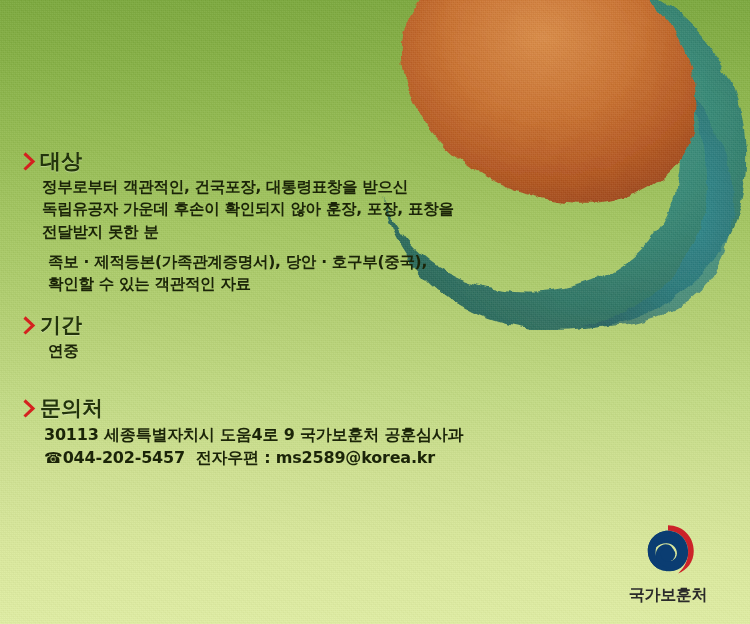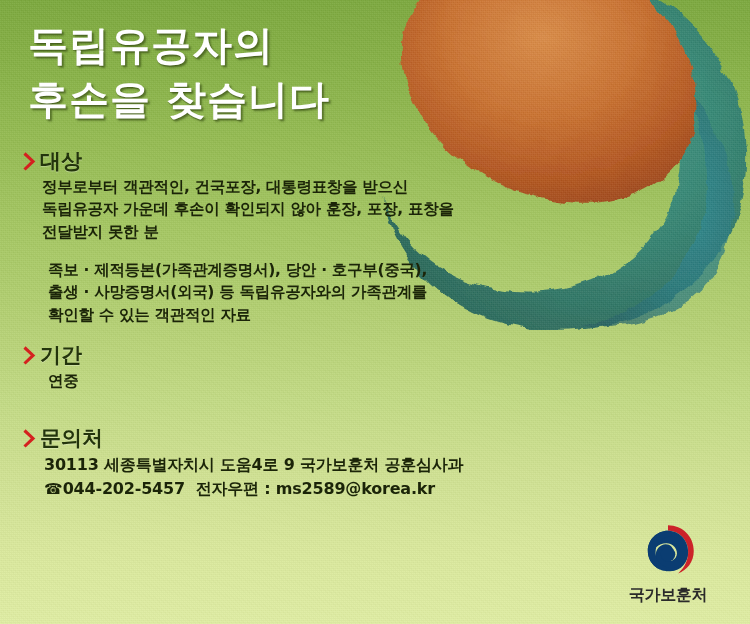--- a/index.html
+++ b/index.html
@@ -134,21 +134,21 @@
     font-size: 16px;
     letter-spacing: -0.2px;
   }
   .contact .section-body { padding-left: 22px; }
   .phone-glyph {
     font-size: 15px;
     letter-spacing: 0;
   }
 
   
-  .section-target { margin-bottom: 16px; }
+  .section-target { margin-bottom: 8px; }
   .section-docs   { margin-bottom: 18px; }
   .section-period { margin-bottom: 35px; }
 
   .section-period .section-body { padding-left: 26px; }
 
   
   .logo-block {
     position: absolute;
     right: 28px;
     bottom: 18px;
@@ -222,24 +222,20 @@
 
       <g filter="url(#rough)">
         <path d="M196 -40 C290 -40 360 14 366 96 C372 176 304 214 222 200
                  C138 186 76 124 72 56 C68 -4 124 -40 196 -40 Z" fill="url(#gOrange)"></path>
       </g>
 
       <rect x="0" y="0" width="420" height="330" fill="#000" filter="url(#grainy)" opacity="0.10"></rect>
     </svg>
   </div>
 
-  <div class="title-block">
-    <div class="title-line">독립유공자의</div>
-    <div class="title-line">후손을 찾습니다</div>
-  </div>
 
   <div class="sections">
 
     <div class="section section-target">
       <div class="section-head">
         <span class="chev-icon">
           <svg width="14" height="19" viewBox="0 0 14 19" xmlns="http://www.w3.org/2000/svg" aria-hidden="true">
             <path d="M2.5 1.5 L11 9.4 L2.5 17.5" fill="none" stroke="#d4211f" stroke-width="3.1" stroke-linecap="butt" stroke-linejoin="miter"></path>
           </svg>
         </span>
@@ -248,21 +244,20 @@
       <div class="section-body">
         <div class="body-line">정부로부터 객관적인, 건국포장, 대통령표창을 받으신</div>
         <div class="body-line">독립유공자 가운데 후손이 확인되지 않아 훈장, 포장, 표창을</div>
         <div class="body-line">전달받지 못한 분</div>
       </div>
     </div>
 
     <div class="section section-docs">
       <div class="section-body">
         <div class="body-line small-indent">족보 · 제적등본(가족관계증명서), 당안 · 호구부(중국),</div>
-        <div class="body-line small-indent">출생 · 사망증명서(외국) 등 독립유공자와의 가족관계를</div>
         <div class="body-line small-indent">확인할 수 있는 객관적인 자료</div>
       </div>
     </div>
 
     <div class="section section-period">
       <div class="section-head">
         <span class="chev-icon">
           <svg width="14" height="19" viewBox="0 0 14 19" xmlns="http://www.w3.org/2000/svg" aria-hidden="true">
             <path d="M2.5 1.5 L11 9.4 L2.5 17.5" fill="none" stroke="#d4211f" stroke-width="3.1" stroke-linecap="butt" stroke-linejoin="miter"></path>
           </svg>

